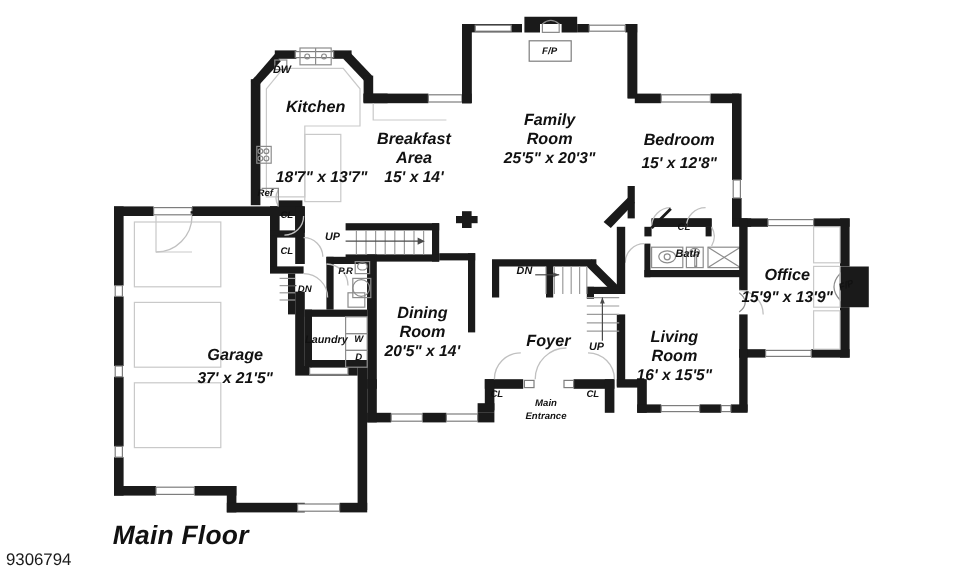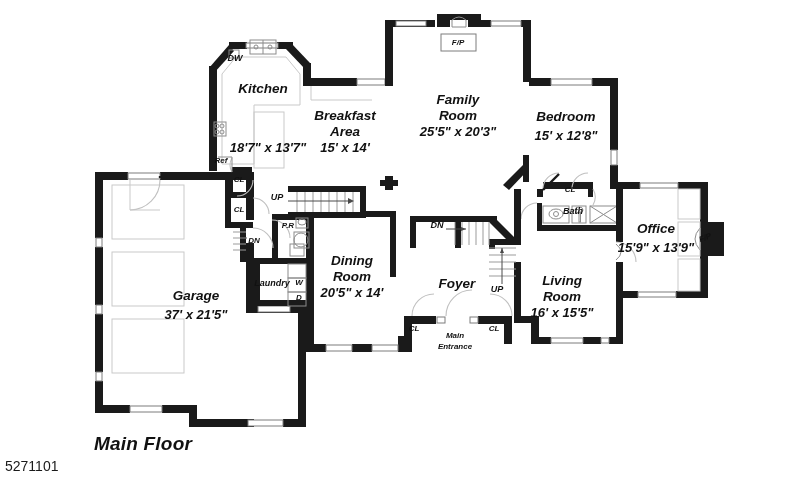--- a/index.html
+++ b/index.html
@@ -56,21 +56,21 @@
     font-weight: bold;
     fill: #111111;
     text-anchor: middle;
     font-family: "Liberation Sans", sans-serif;
   }
   .title-text {
     position: absolute;
     font-family: "Liberation Sans", sans-serif;
     font-style: italic;
     font-weight: bold;
-    font-size: 19px;
+    font-size: 22px;
     color: #111111;
     left: 94px;
     top: 433px;
     letter-spacing: 0.2px;
   }
   .id-text {
     position: absolute;
     font-family: "Liberation Sans", sans-serif;
     font-size: 14px;
     color: #1a1a1a;
@@ -438,14 +438,14 @@
       <text class="r-tiny" x="455" y="349">Entrance</text>
       <text class="r-tiny" x="570" y="192">CL</text>
       <text class="r-small" x="573" y="214">Bath</text>
       <text class="r-tiny" x="458" y="45">F/P</text>
       <text class="r-tiny" x="706" y="240" transform="rotate(-20 706 240)">F/P</text>
     </g>
 
   </svg>
 
   <div class="title-text">Main Floor</div>
-  <div class="id-text">5271101</div>
+  <div class="id-text">9306794</div>
 </div>
 
 </body></html>

